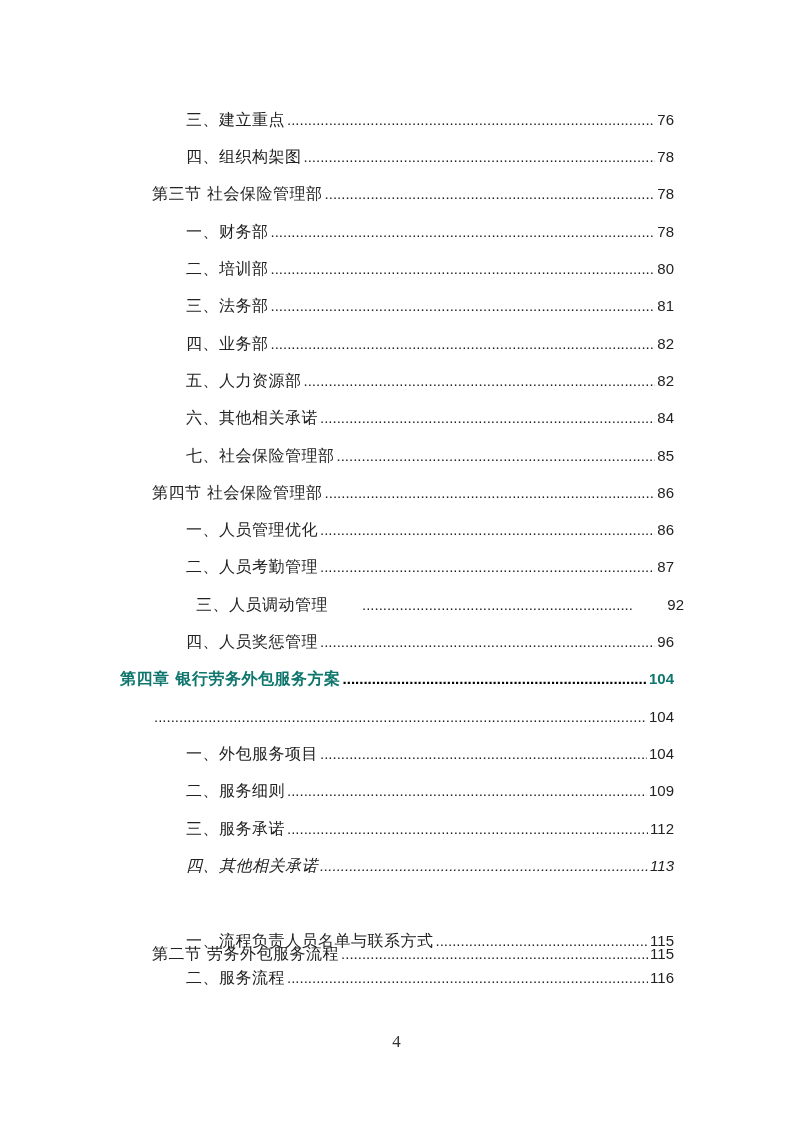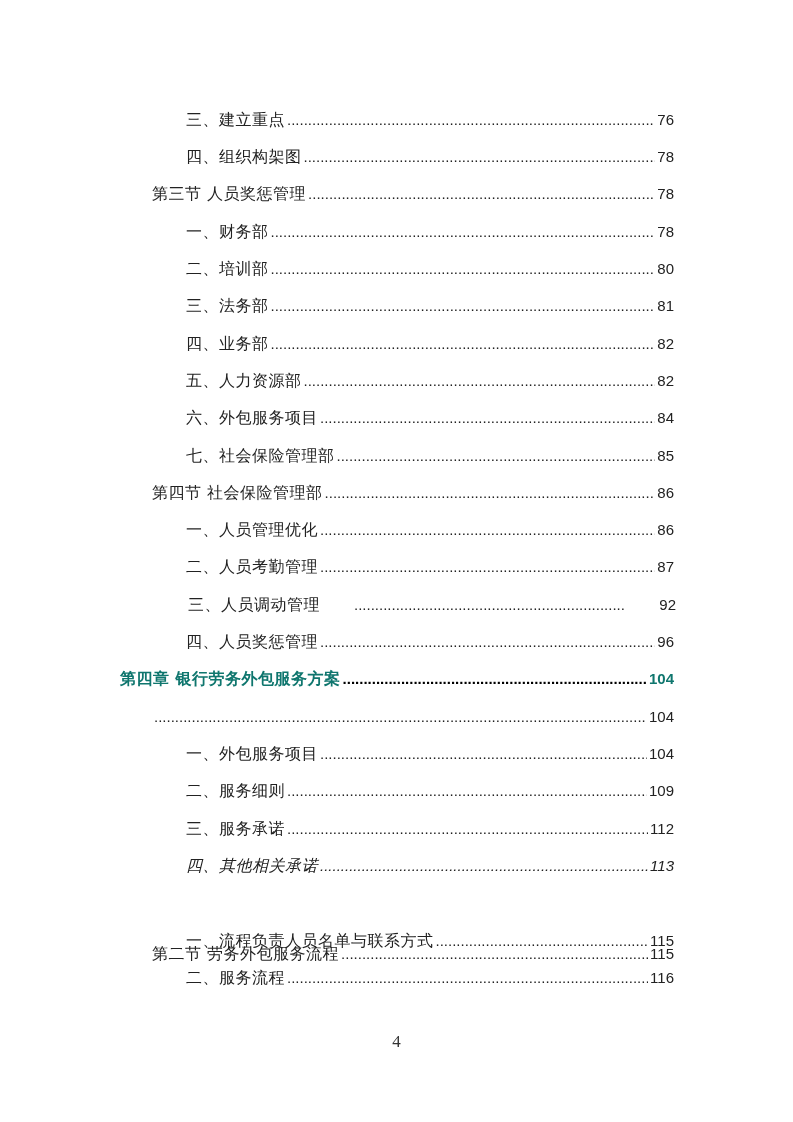--- a/index.html
+++ b/index.html
@@ -55,21 +55,21 @@
     <span class="title">三、建立重点</span>
     <span class="leader"></span>
     <span class="page">76</span>
   </div>
   <div class="toc-row" style="left:186px; top:145px; width:488px;">
     <span class="title">四、组织构架图</span>
     <span class="leader"></span>
     <span class="page">78</span>
   </div>
   <div class="toc-row" style="left:152px; top:182px; width:522px;">
-    <span class="title">第三节  人员奖惩管理</span>
+    <span class="title">第三节  社会保险管理部</span>
     <span class="leader"></span>
     <span class="page">78</span>
   </div>
   <div class="toc-row" style="left:186px; top:220px; width:488px;">
     <span class="title">一、财务部</span>
     <span class="leader"></span>
     <span class="page">78</span>
   </div>
   <div class="toc-row" style="left:186px; top:257px; width:488px;align-items:center;">
     <span class="title">二、培训部</span>
@@ -85,21 +85,21 @@
     <span class="title">四、业务部</span>
     <span class="leader"></span>
     <span class="page">82</span>
   </div>
   <div class="toc-row" style="left:186px; top:369px; width:488px;">
     <span class="title">五、人力资源部</span>
     <span class="leader"></span>
     <span class="page">82</span>
   </div>
   <div class="toc-row" style="left:186px; top:406px; width:488px;">
-    <span class="title">六、外包服务项目</span>
+    <span class="title">六、其他相关承诺</span>
     <span class="leader"></span>
     <span class="page">84</span>
   </div>
   <div class="toc-row" style="left:186px; top:444px; width:488px;">
     <span class="title">七、社会保险管理部</span>
     <span class="leader"></span>
     <span class="page">85</span>
   </div>
   <div class="toc-row" style="left:152px; top:481px; width:522px;">
     <span class="title">第四节  社会保险管理部</span>
@@ -109,21 +109,21 @@
   <div class="toc-row" style="left:186px; top:518px; width:488px;">
     <span class="title">一、人员管理优化</span>
     <span class="leader"></span>
     <span class="page">86</span>
   </div>
   <div class="toc-row" style="left:186px; top:555px; width:488px;">
     <span class="title">二、人员考勤管理</span>
     <span class="leader"></span>
     <span class="page">87</span>
   </div>
-  <div class="toc-row" style="left:188px; top:593px; width:488px;gap:32px;">
+  <div class="toc-row" style="left:196px; top:593px; width:488px;gap:32px;">
     <span class="title">三、人员调动管理</span>
     <span class="leader"></span>
     <span class="page">92</span>
   </div>
   <div class="toc-row" style="left:186px; top:630px; width:488px;">
     <span class="title">四、人员奖惩管理</span>
     <span class="leader"></span>
     <span class="page">96</span>
   </div>
   <div class="toc-row chapter" style="left:120px; top:667px; width:554px;">

